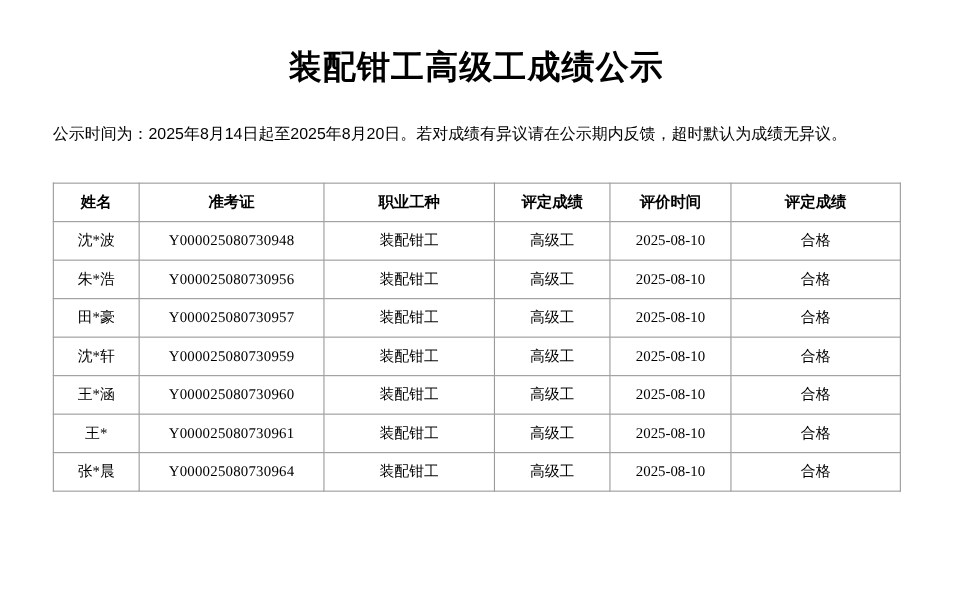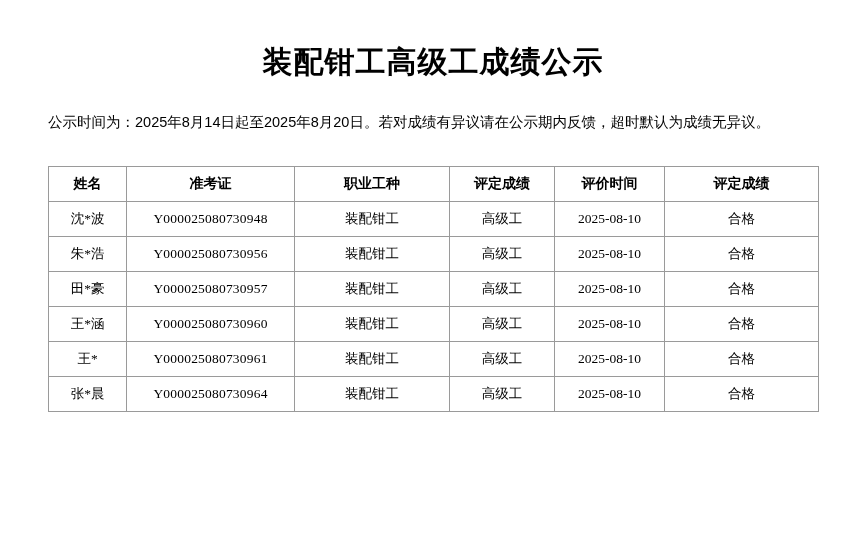--- a/index.html
+++ b/index.html
@@ -120,20 +120,28 @@
         </tr>
         <tr>
           <td>田*豪</td>
           <td class="code">Y000025080730957</td>
           <td>装配钳工</td>
           <td>高级工</td>
           <td>2025-08-10</td>
           <td>合格</td>
         </tr>
         <tr>
+          <td>沈*轩</td>
+          <td class="code">Y000025080730959</td>
+          <td>装配钳工</td>
+          <td>高级工</td>
+          <td>2025-08-10</td>
+          <td>合格</td>
+        </tr>
+        <tr>
           <td>王*涵</td>
           <td class="code">Y000025080730960</td>
           <td>装配钳工</td>
           <td>高级工</td>
           <td>2025-08-10</td>
           <td>合格</td>
         </tr>
         <tr>
           <td>王*</td>
           <td class="code">Y000025080730961</td>

